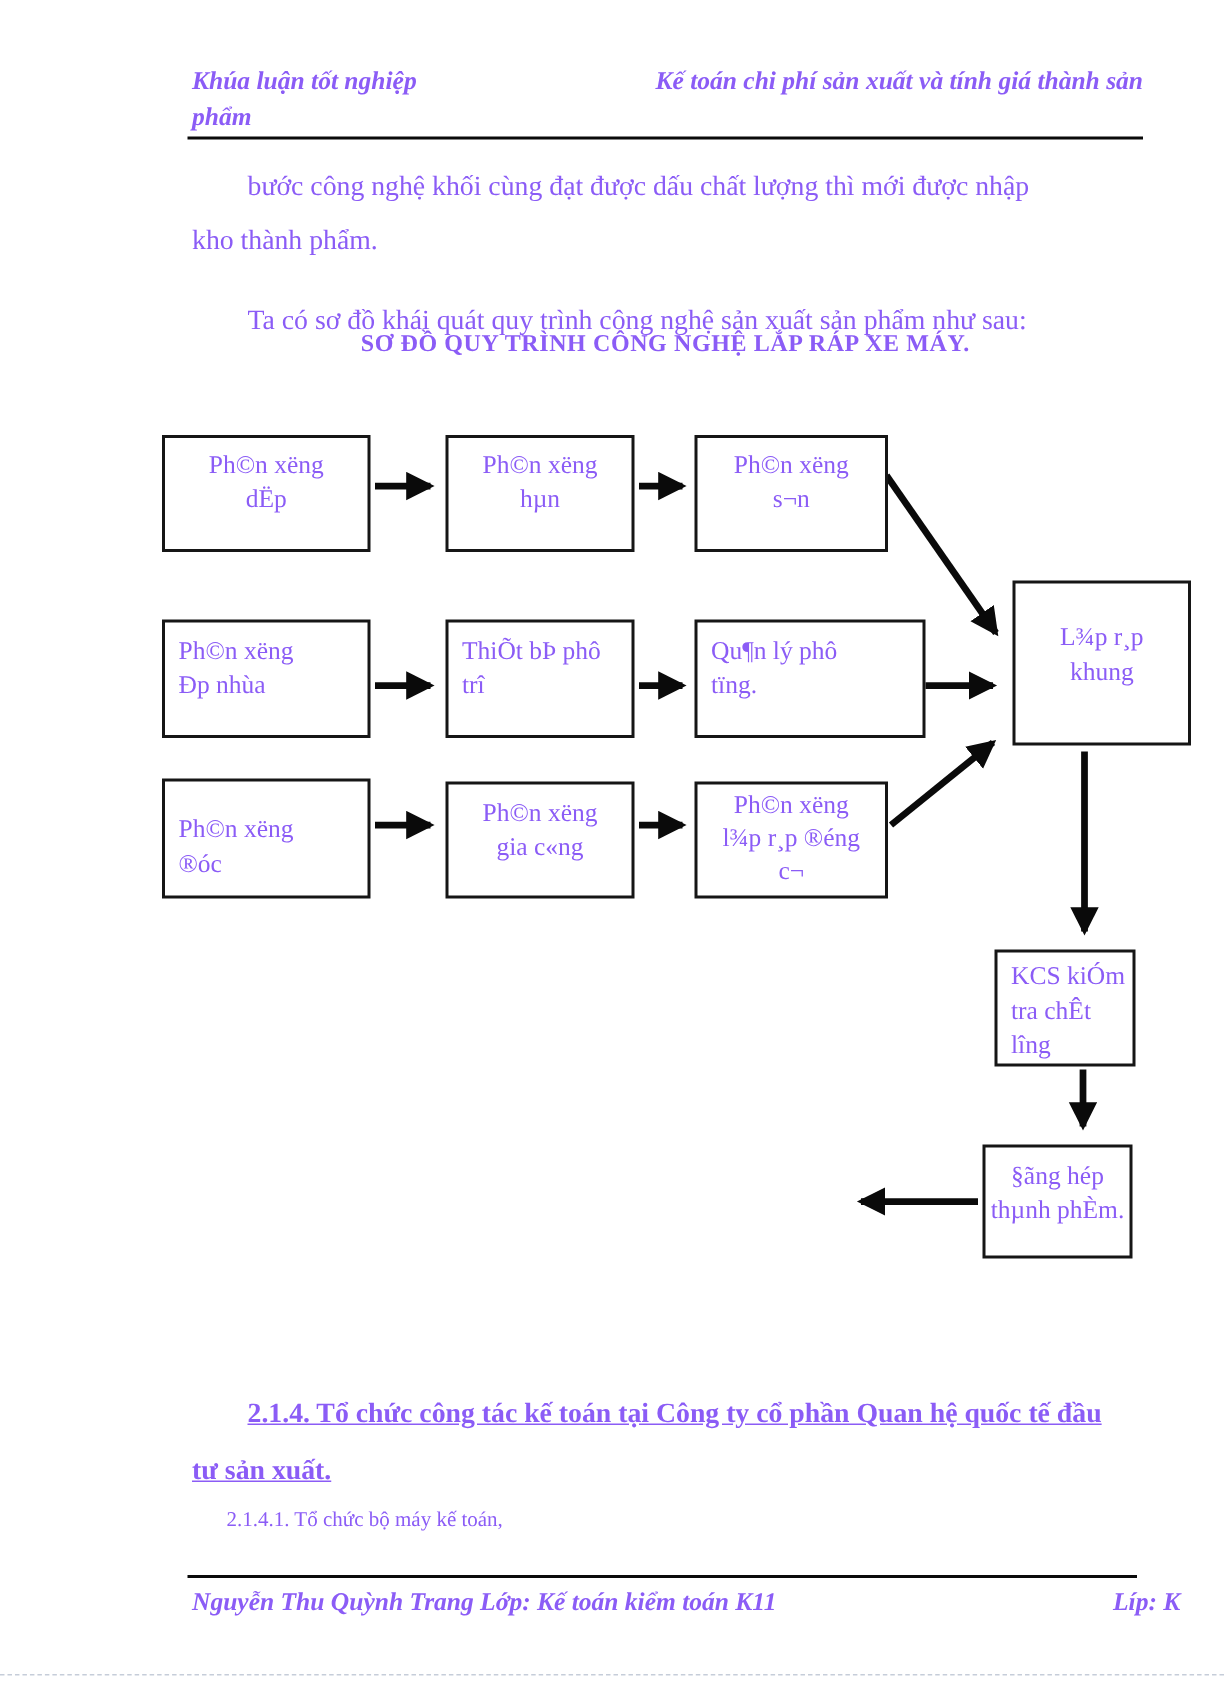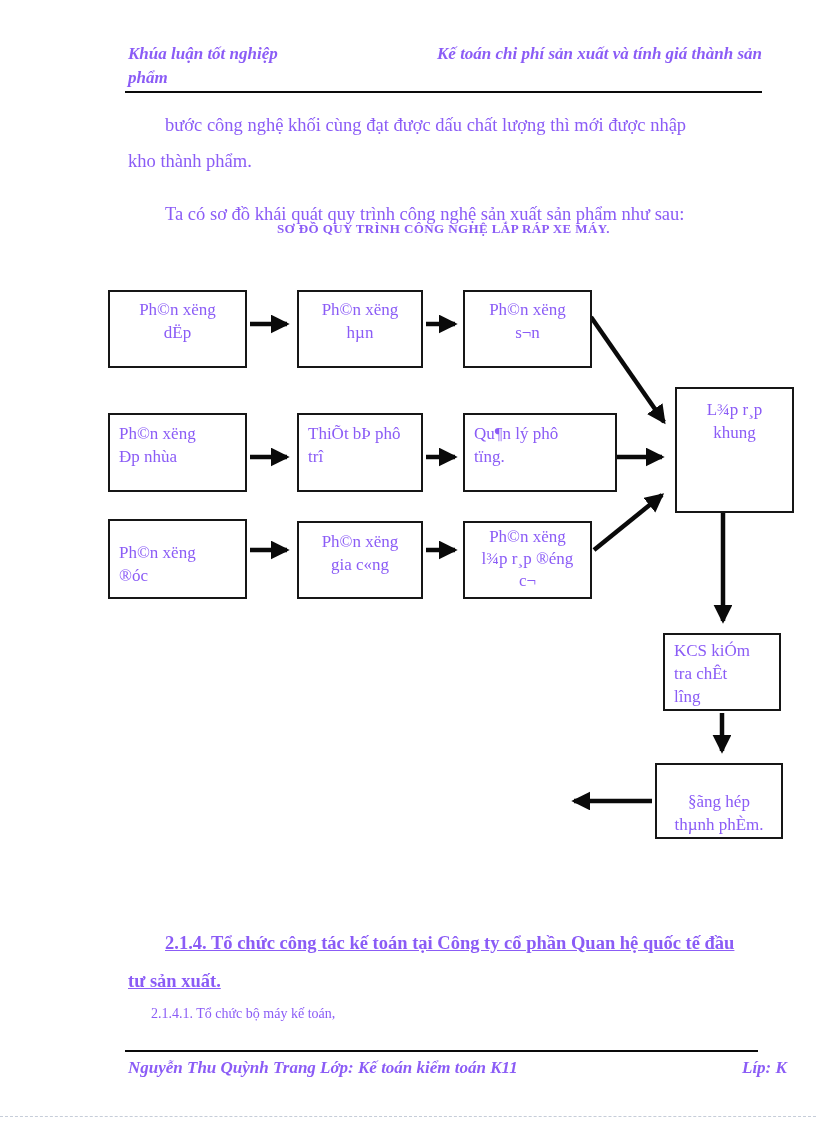--- a/index.html
+++ b/index.html
@@ -30,43 +30,43 @@
     position:absolute;left:128px;top:107px;width:611px;
     font-size:18.5px;line-height:36px;
     text-indent:37px;white-space:pre-line;
   }
   .para2{
     position:absolute;left:128px;top:196px;width:611px;
     font-size:18.5px;line-height:36px;text-indent:37px;
   }
   .diagram-title{
     position:absolute;left:125px;top:221px;width:637px;
-    text-align:center;font-size:13px;font-weight:bold;
+    text-align:center;font-size:16px;font-weight:bold;
     letter-spacing:.4px;
   }
   
   .fbox{
     position:absolute;box-sizing:border-box;
     border:2px solid #161616;background:#ffffff;
     font-size:17px;line-height:23px;
     text-align:center;white-space:pre-line;
     padding-top:4px;
   }
   .fb-dap       {left:108px;top:290px;width:139px;height:78px;padding-top:6px;}
   .fb-han       {left:297px;top:290px;width:126px;height:78px;padding-top:6px;}
   .fb-son       {left:463px;top:290px;width:129px;height:78px;padding-top:6px;}
   .fb-epnhua    {left:108px;top:413px;width:139px;height:79px;text-align:left;padding:7px 4px 0 9px;}
   .fb-thietbi   {left:297px;top:413px;width:126px;height:79px;text-align:left;padding:7px 2px 0 9px;}
   .fb-quanly    {left:463px;top:413px;width:154px;height:79px;text-align:left;padding:7px 2px 0 9px;}
   .fb-duc       {left:108px;top:519px;width:139px;height:80px;text-align:left;padding:20px 4px 0 9px;}
   .fb-giacong   {left:297px;top:521px;width:126px;height:78px;padding-top:7px;}
   .fb-lapdongco {left:463px;top:521px;width:129px;height:78px;padding-top:3px;line-height:22px;}
-  .fb-khung     {left:675px;top:387px;width:119px;height:126px;padding-top:9px;}
-  .fb-kcs       {left:663px;top:633px;width:118px;height:78px;text-align:left;padding:4px 2px 0 9px;}
-  .fb-donghop   {left:655px;top:763px;width:128px;height:76px;padding-top:25px;}
+  .fb-khung     {left:675px;top:387px;width:119px;height:110px;padding-top:24px;}
+  .fb-kcs       {left:663px;top:633px;width:94px;height:78px;text-align:left;padding:4px 2px 0 9px;}
+  .fb-donghop   {left:655px;top:763px;width:100px;height:76px;padding-top:7px;}
   .fb-thanhpham {left:421px;top:763px;width:139px;height:76px;padding-top:23px;font-size:18px;}
   .arrows{position:absolute;left:0;top:0;width:816px;height:1123px;pointer-events:none;}
   
   .sec1{
     position:absolute;left:165px;top:933px;
     font-size:18.5px;font-weight:bold;text-decoration:underline;
   }
   .sec1b{
     position:absolute;left:128px;top:971px;
     font-size:18.5px;font-weight:bold;text-decoration:underline;

